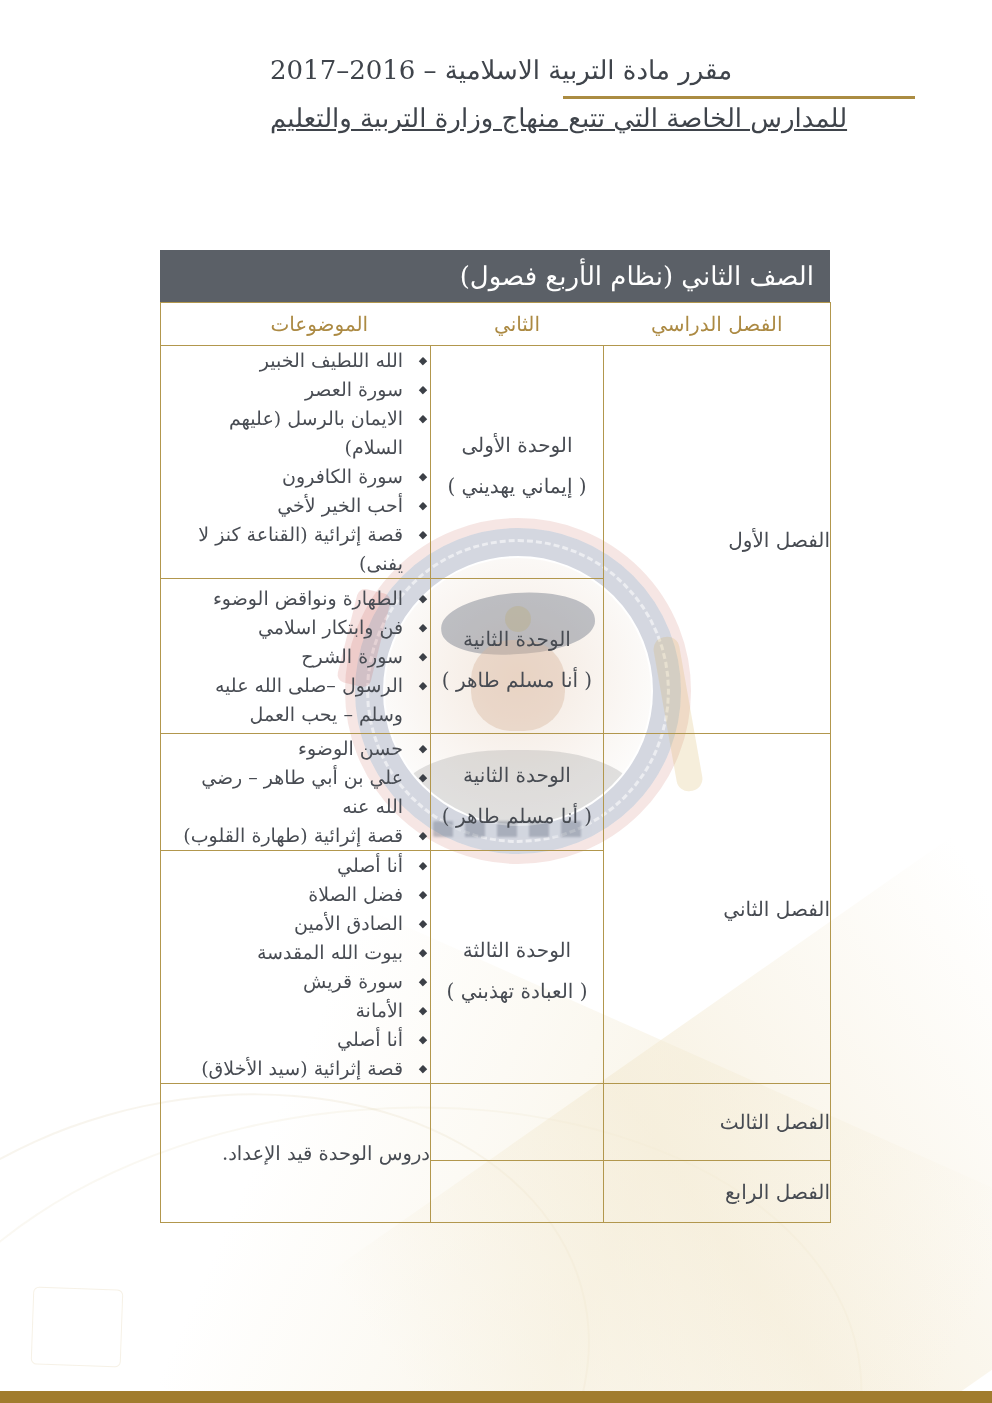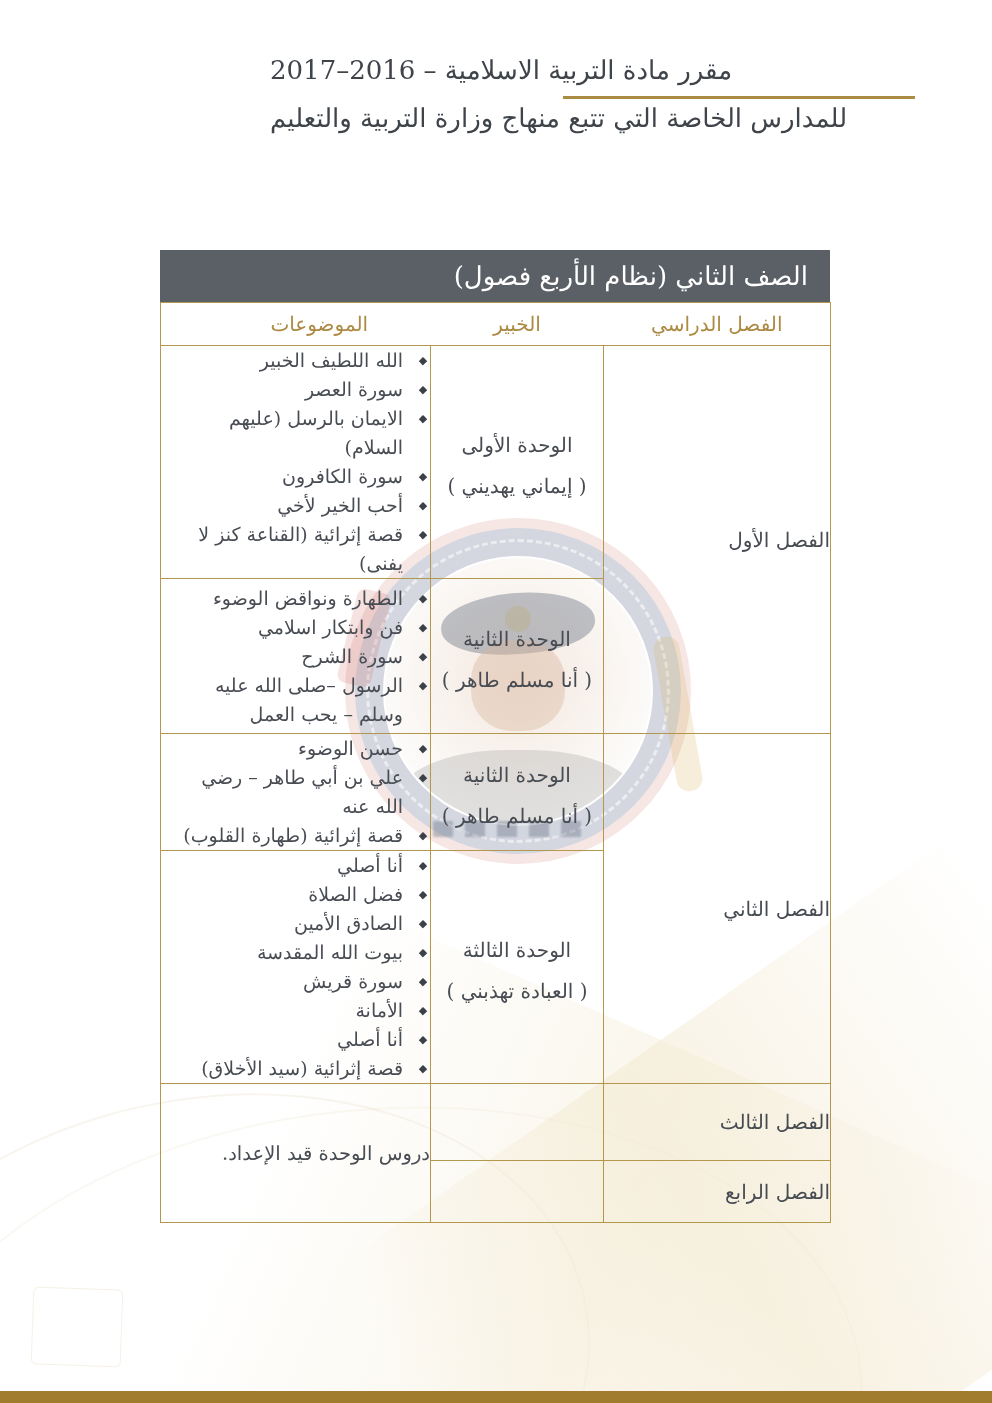--- a/index.html
+++ b/index.html
@@ -39,26 +39,26 @@
   .wm-right{position:absolute;right:0;top:118px;width:26px;height:156px;
             background:rgba(214,178,92,.22);border-radius:12px;transform:rotate(-10deg);}
   .wm-bar{position:absolute;left:433px;top:821px;width:157px;height:16px;z-index:1;
           border-radius:2px;filter:blur(1px);
           background:repeating-linear-gradient(90deg,rgba(98,108,128,.38) 0 20px,rgba(208,213,223,.55) 20px 32px);}
   
   .hdr{position:absolute;top:0;left:0;width:992px;z-index:2;}
   .hdr-line{position:absolute;right:22px;width:700px;direction:rtl;text-align:left;
             color:#3f444b;font-size:26px;white-space:nowrap;}
   .hdr-line1{top:55px;margin-left:33px;}
-  .hdr-line2{top:103px;}
+  .hdr-line2{top:103px;text-decoration:underline;}
   .hdr-rule{position:absolute;left:563px;top:96px;width:352px;height:3px;background:#ab8c42;}
   
   .curriculum{position:absolute;left:160px;top:250px;width:670px;z-index:2;}
   .banner{height:52px;line-height:52px;background:#5b6067;color:#ffffff;
-          direction:rtl;text-align:right;padding:0 22px;box-sizing:border-box;
+          direction:rtl;text-align:right;padding:0 16px;box-sizing:border-box;
           font-size:26px;letter-spacing:.2px;}
   table.tbl{direction:rtl;border-collapse:collapse;table-layout:fixed;width:670px;
             background:transparent;}
   table.tbl td,table.tbl th{border:1px solid #b2974d;padding:0;vertical-align:middle;
             font-weight:normal;background:transparent;}
   tr.hrow th{height:42px;color:#ac8a43;font-size:20px;text-align:center;
              border-left:none;border-right:none;}
   tr.hrow th:first-child{border-right:1px solid #b2974d;}
   tr.hrow th:last-child{border-left:1px solid #b2974d;padding-left:47px;}
   col.c-sem{width:227px;} col.c-unit{width:173px;} col.c-top{width:270px;}
@@ -115,21 +115,21 @@
     <div class="banner">الصف الثاني (نظام الأربع فصول)</div>
     <table class="tbl">
       <colgroup>
           <col class="c-sem">
           <col class="c-unit">
           <col class="c-top">
         </colgroup>
       <tbody>
           <tr class="hrow">
         <th>الفصل الدراسي</th>
-        <th>الخبير</th>
+        <th>الثاني</th>
         <th>الموضوعات</th>
       </tr>
 
       <tr class="r1">
         <td class="sem" rowspan="2">الفصل الأول</td>
         <td class="unit">
           <span class="unit-t">الوحدة الأولى</span>
           <span class="unit-s">( إيماني يهديني )</span>
         </td>
         <td class="topics">

